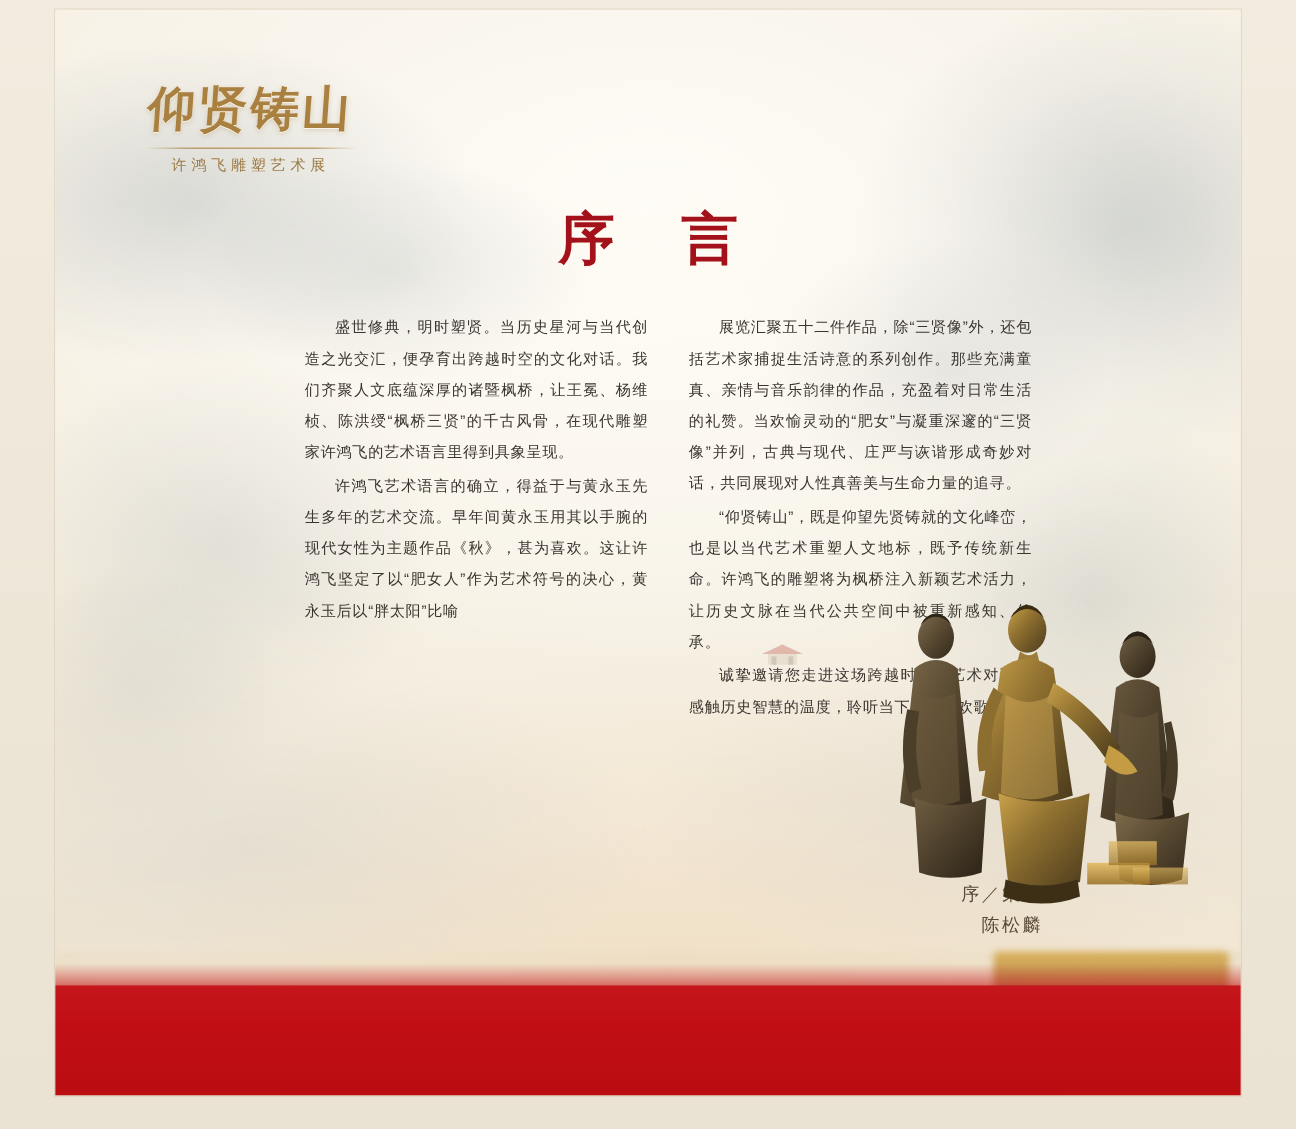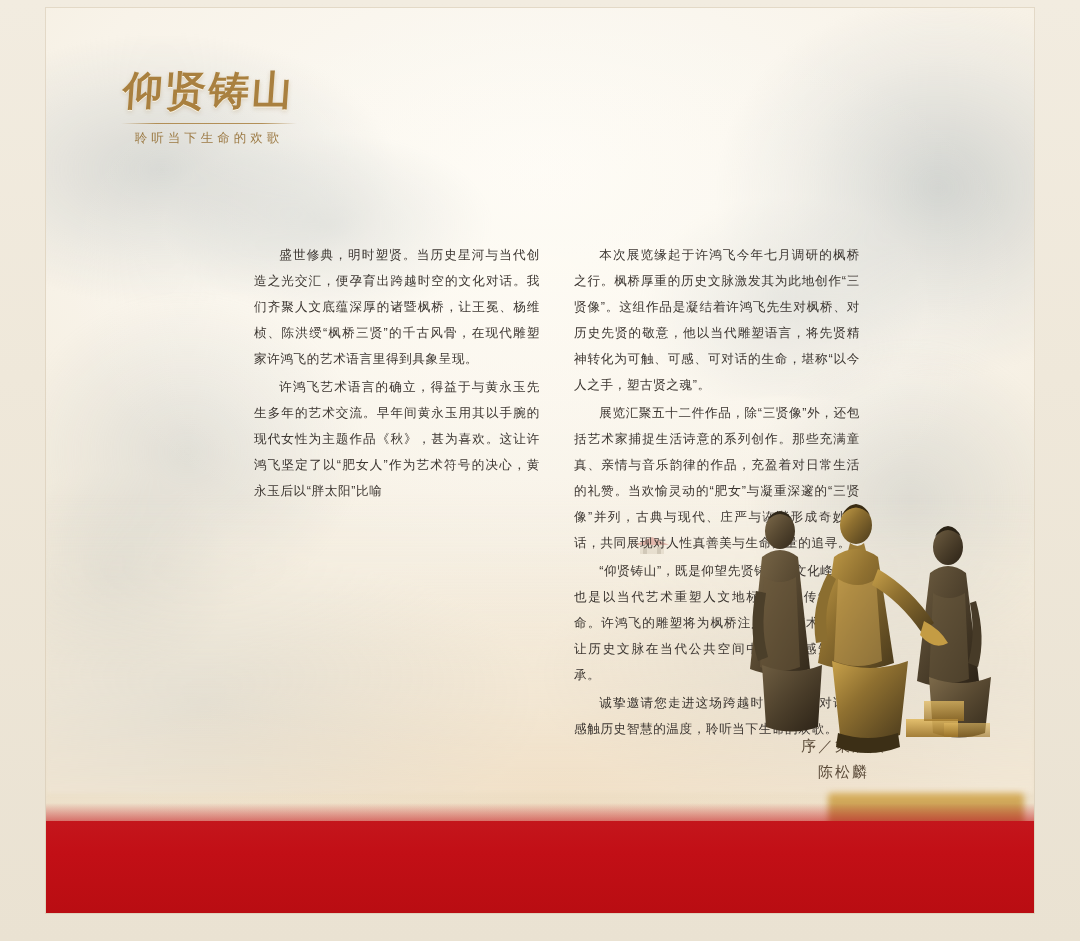--- a/index.html
+++ b/index.html
@@ -128,21 +128,21 @@
     font-weight: 700;
     color: #a3121a;
     font-family: "Liberation Serif", "DejaVu Serif", serif;
     text-shadow: 0 1px 1px rgba(255,245,230,0.6);
   }
 
   
   #body-columns {
     position: absolute;
     left: 208px;
-    top: 234px;
+    top: 252px;
     width: 606px;
     display: flex;
     gap: 34px;
   }
   .text-column {
     width: 286px;
   }
   .para {
     font-size: 12.6px;
     line-height: 26px;
@@ -235,31 +235,31 @@
     <svg id="pavilion" viewBox="0 0 42 30">
       <path d="M4 12 L21 4 L38 12 Z" fill="#b4352f" opacity="0.55"></path>
       <rect x="9" y="12" width="24" height="9" fill="#c7b9a4" opacity="0.55"></rect>
       <rect x="12" y="14" width="4" height="7" fill="#8d7f6c" opacity="0.5"></rect>
       <rect x="26" y="14" width="4" height="7" fill="#8d7f6c" opacity="0.5"></rect>
     </svg>
 
     <div id="logo-block">
       <div id="logo-title">仰贤铸山</div>
       <span id="logo-rule"></span>
-      <div id="logo-sub">聆听当下生命的欢歌</div>
+      <div id="logo-sub">许鸿飞雕塑艺术展</div>
     </div>
 
+    <div id="main-title">序  言</div>
 
     <div id="body-columns">
       <div class="text-column">
         <p class="para">盛世修典，明时塑贤。当历史星河与当代创造之光交汇，便孕育出跨越时空的文化对话。我们齐聚人文底蕴深厚的诸暨枫桥，让王冕、杨维桢、陈洪绶“枫桥三贤”的千古风骨，在现代雕塑家许鸿飞的艺术语言里得到具象呈现。</p>
         <p class="para">许鸿飞艺术语言的确立，得益于与黄永玉先生多年的艺术交流。早年间黄永玉用其以手腕的现代女性为主题作品《秋》，甚为喜欢。这让许鸿飞坚定了以“肥女人”作为艺术符号的决心，黄永玉后以“胖太阳”比喻</p>
       </div>
       <div class="text-column">
-        <p class="para">本次展览缘起于许鸿飞今年七月调研的枫桥之行。枫桥厚重的历史文脉激发其为此地创作“三贤像”。这组作品是凝结着许鸿飞先生对枫桥、对历史先贤的敬意，他以当代雕塑语言，将先贤精神转化为可触、可感、可对话的生命，堪称“以今人之手，塑古贤之魂”。</p>
         <p class="para">展览汇聚五十二件作品，除“三贤像”外，还包括艺术家捕捉生活诗意的系列创作。那些充满童真、亲情与音乐韵律的作品，充盈着对日常生活的礼赞。当欢愉灵动的“肥女”与凝重深邃的“三贤像”并列，古典与现代、庄严与诙谐形成奇妙对话，共同展现对人性真善美与生命力量的追寻。</p>
         <p class="para">“仰贤铸山”，既是仰望先贤铸就的文化峰峦，也是以当代艺术重塑人文地标，既予传统新生命。许鸿飞的雕塑将为枫桥注入新颖艺术活力，让历史文脉在当代公共空间中被重新感知、传承。</p>
         <p class="para">诚挚邀请您走进这场跨越时空的艺术对话，感触历史智慧的温度，聆听当下生命的欢歌。</p>
       </div>
     </div>
 
     <div id="signature">
       <div>序／策展人</div>
       <div>陈松麟</div>
     </div>

